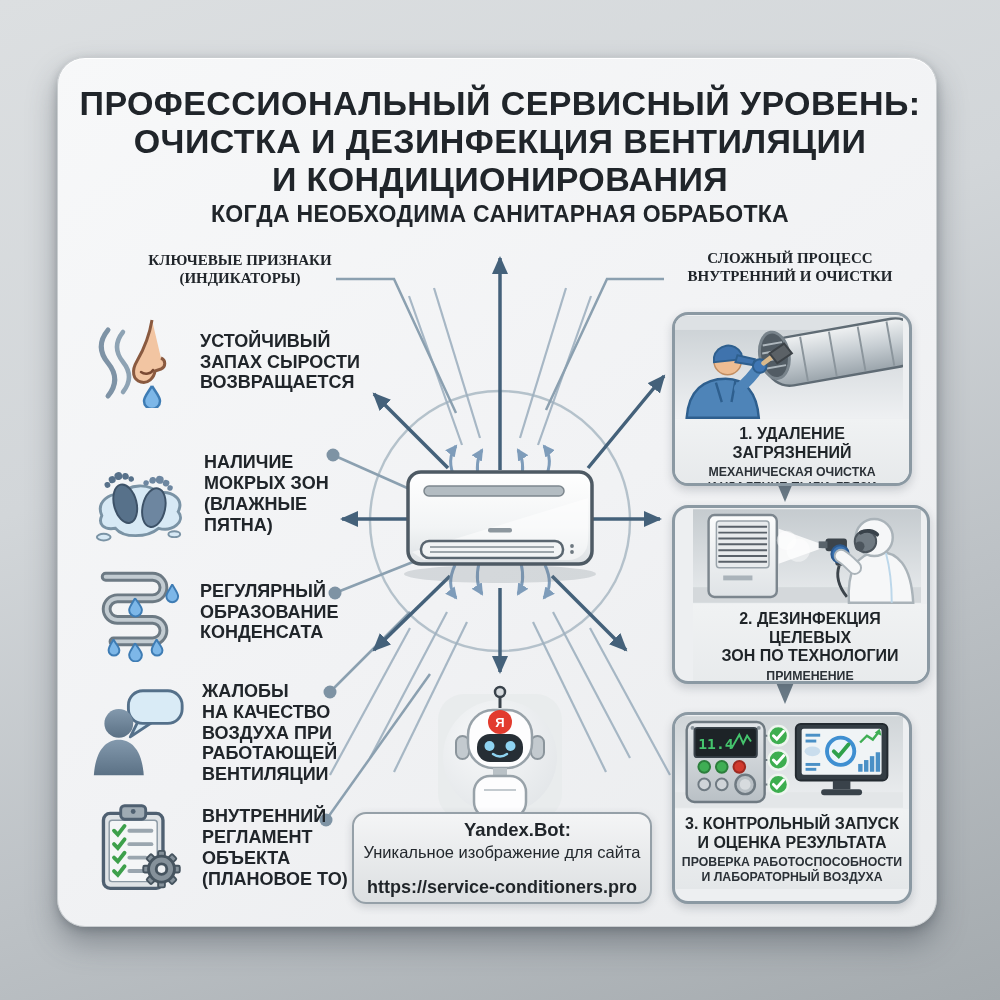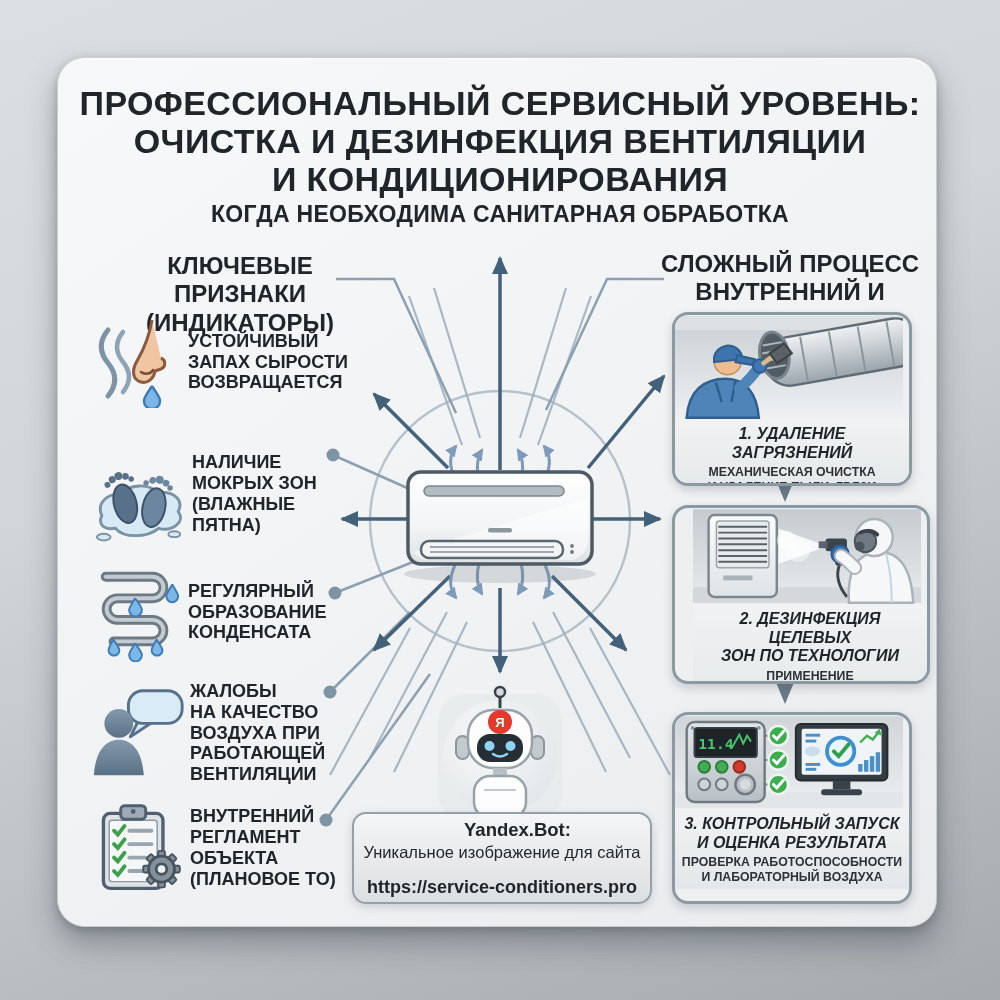--- a/index.html
+++ b/index.html
@@ -7,32 +7,32 @@
     font-family:"Liberation Sans","DejaVu Sans",sans-serif;
     background:linear-gradient(160deg,#dcdfe1 0%,#d2d6d9 38%,#bcc1c5 68%,#a4aaae 100%);}
   .abs{position:absolute;}
   .card{left:57px;top:57px;width:878px;height:868px;border-radius:28px;
     background:linear-gradient(145deg,#f7f8f9 0%,#f1f2f4 55%,#e9ebed 100%);
     border:1px solid #c9cdd0;
     box-shadow:0 16px 30px rgba(55,63,72,.40),0 3px 8px rgba(55,63,72,.28),inset 0 1px 0 #ffffff;}
   .txt{color:#20252a;text-align:center;white-space:pre-line;}
   .title{left:70px;top:84px;width:860px;font-size:34px;font-weight:700;line-height:1.12;letter-spacing:.4px;}
   .subtitle{left:70px;top:201px;width:860px;font-size:23px;font-weight:700;letter-spacing:.3px;}
-  .col-head{font-size:24px;font-weight:700;line-height:1.18;}
+  .col-head{font-size:15px;font-weight:700;line-height:1.18;font-family:Liberation Serif, serif;}
   .lh{left:100px;top:252px;width:280px;}
   .rh{left:645px;top:250px;width:290px;}
-  .item{left:90px;width:296px;display:flex;align-items:center;gap:4px;}
+  .item{left:90px;width:296px;display:flex;align-items:center;gap:16px;}
   .item .ic{flex:0 0 auto;}
   .item .t{flex:1;font-size:18px;font-weight:700;line-height:1.16;color:#20252a;white-space:pre-line;text-align:left;}
   .overlay{left:0;top:0;width:1000px;height:1000px;pointer-events:none;}
   .step{left:672px;width:234px;border:3px solid #8b99a3;border-radius:16px;overflow:hidden;
     background:#edeff1;box-shadow:0 4px 10px rgba(60,70,80,.22);}
   .step svg{display:block;}
   .cap{padding:6px 4px 4px 4px;text-align:center;background:linear-gradient(#f0f2f3,#e4e7e9);}
-  .cap .ct{font-size:16px;font-weight:700;line-height:1.16;color:#1f2428;white-space:pre-line;font-style:italic;}
+  .cap .ct{font-size:16px;font-weight:700;line-height:1.16;color:#1f2428;white-space:pre-line;}
   .cap .cs{font-size:12.3px;font-weight:600;line-height:1.22;color:#2b3137;white-space:pre-line;margin-top:3px;}
   .footer-box{left:352px;top:812px;width:296px;height:88px;border:2.5px solid #95a0a8;border-radius:14px;
     background:linear-gradient(#f4f5f6,#dcdfe1);box-shadow:0 3px 8px rgba(60,70,80,.2);
     display:flex;flex-direction:column;justify-content:center;align-items:center;}
   .fb-name{font-size:18.5px;font-weight:700;color:#20252a;margin-left:31px;}
   .fb-line{font-size:16.5px;color:#23282d;margin-top:2px;}
   .fb-url{font-size:18px;font-weight:700;color:#1f2428;margin-top:15px;}
 </style>
 </head>
 <body>

